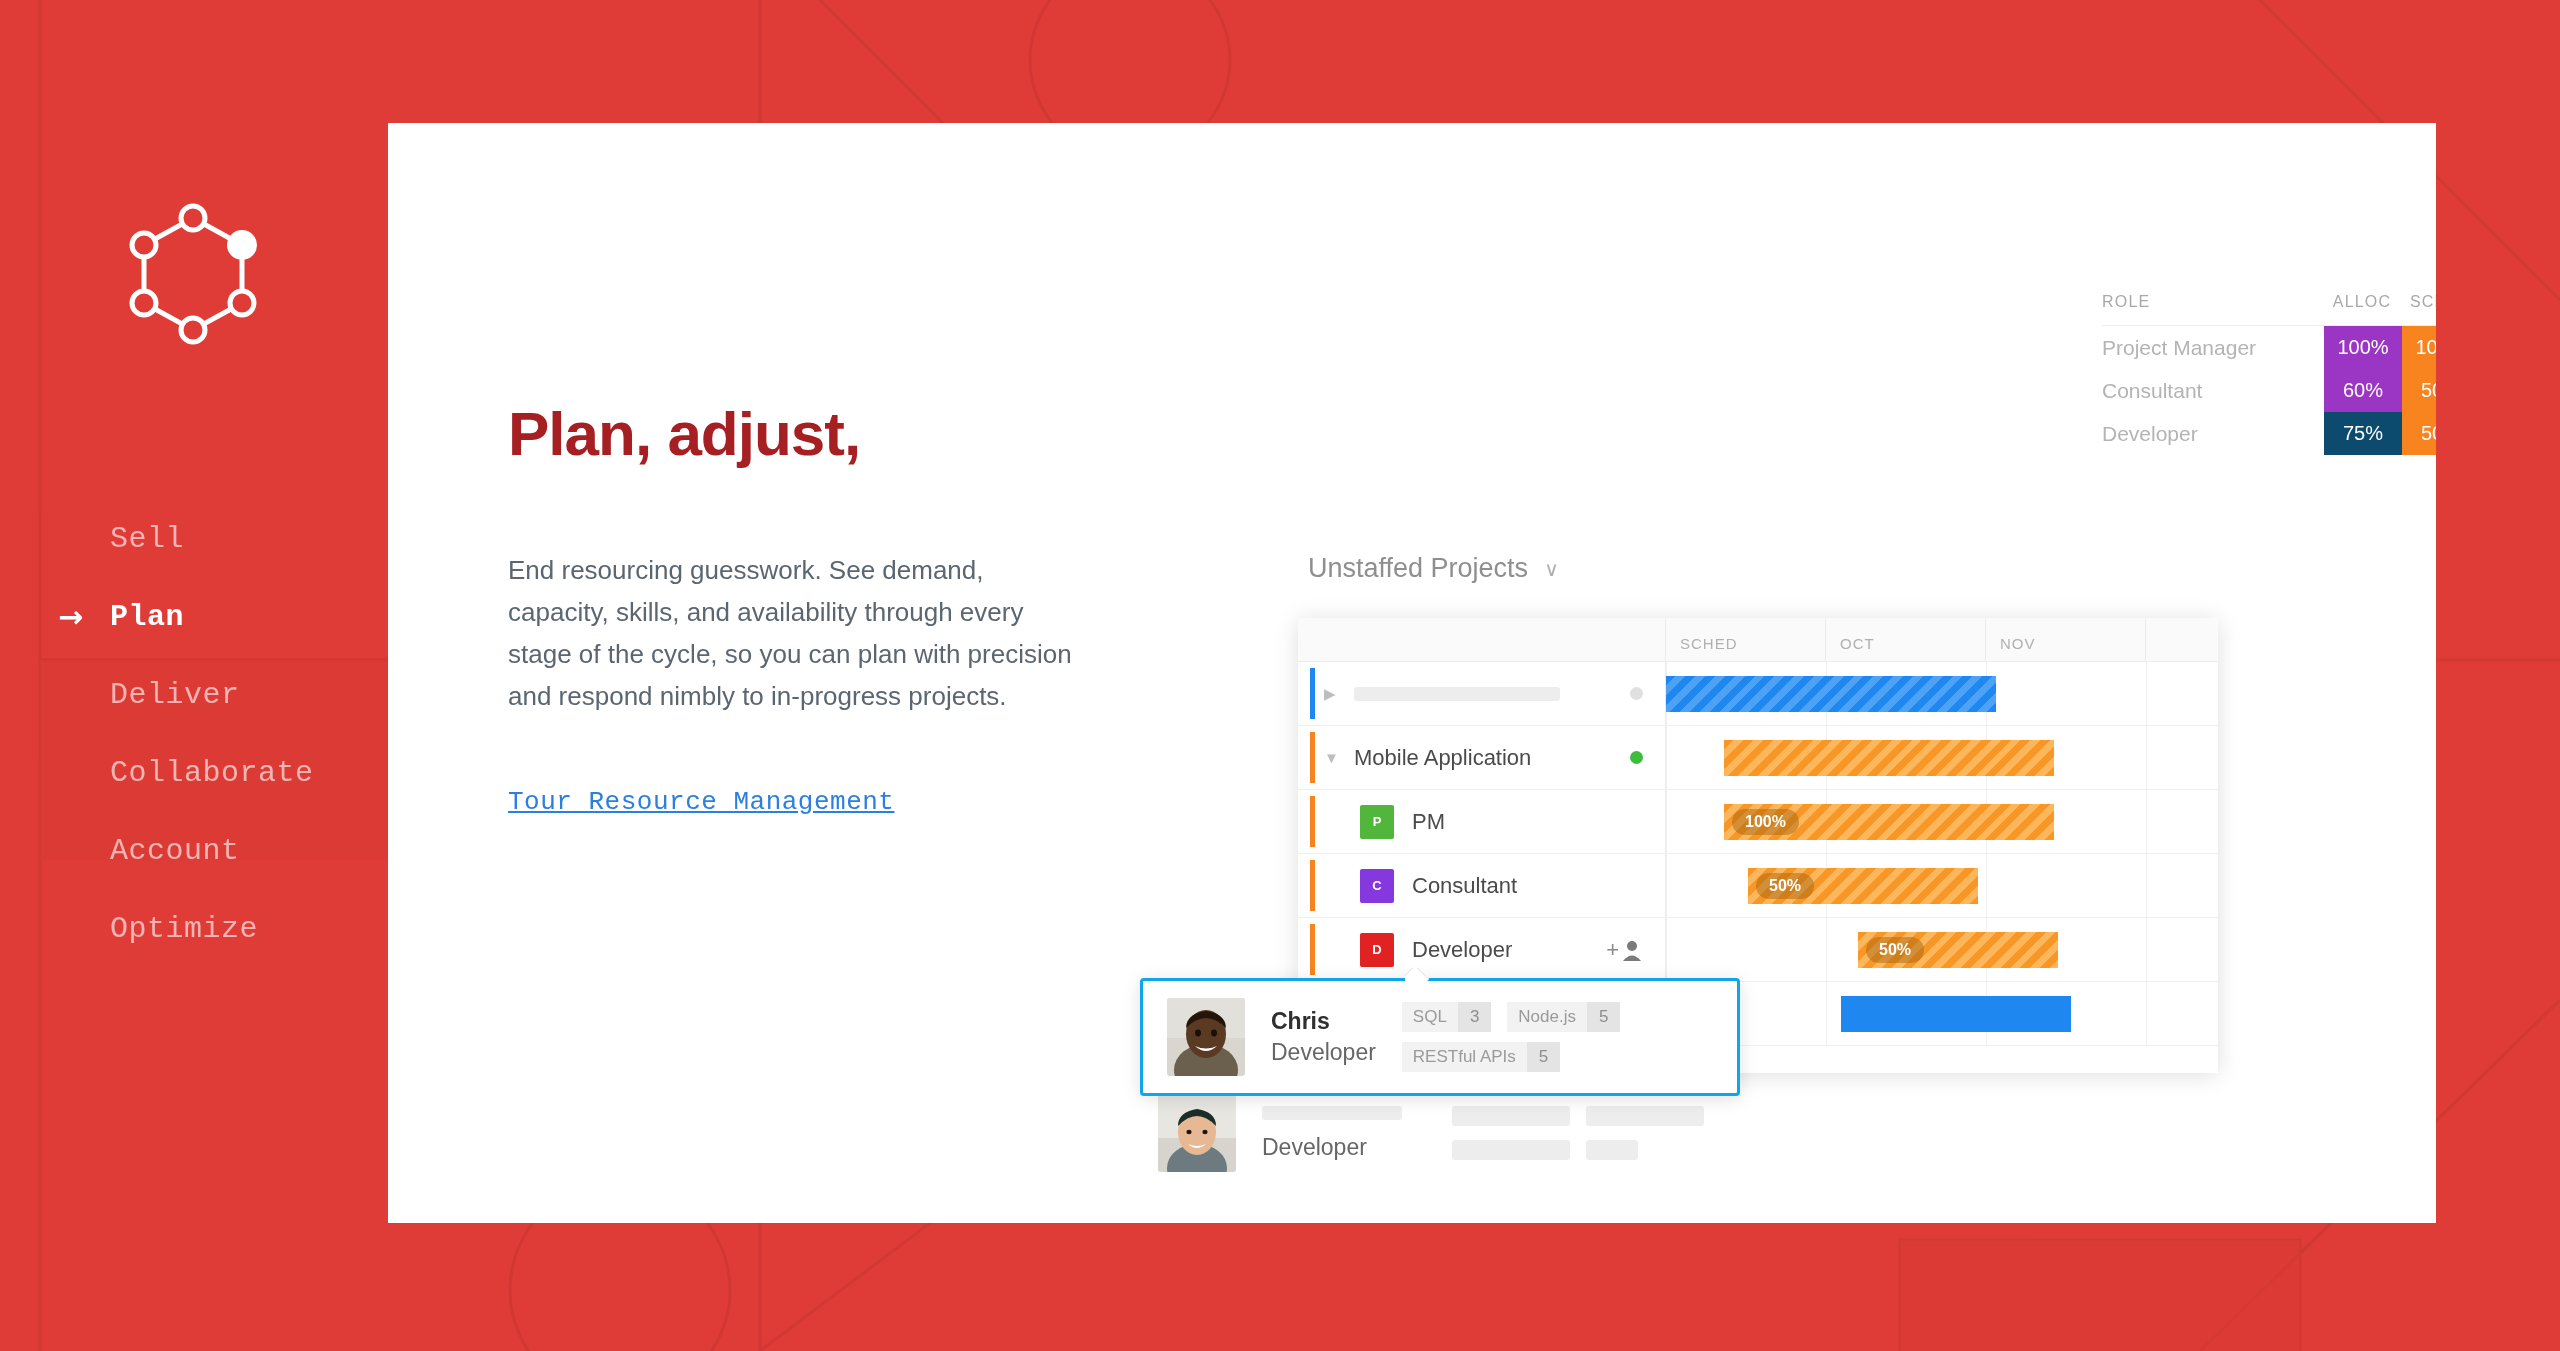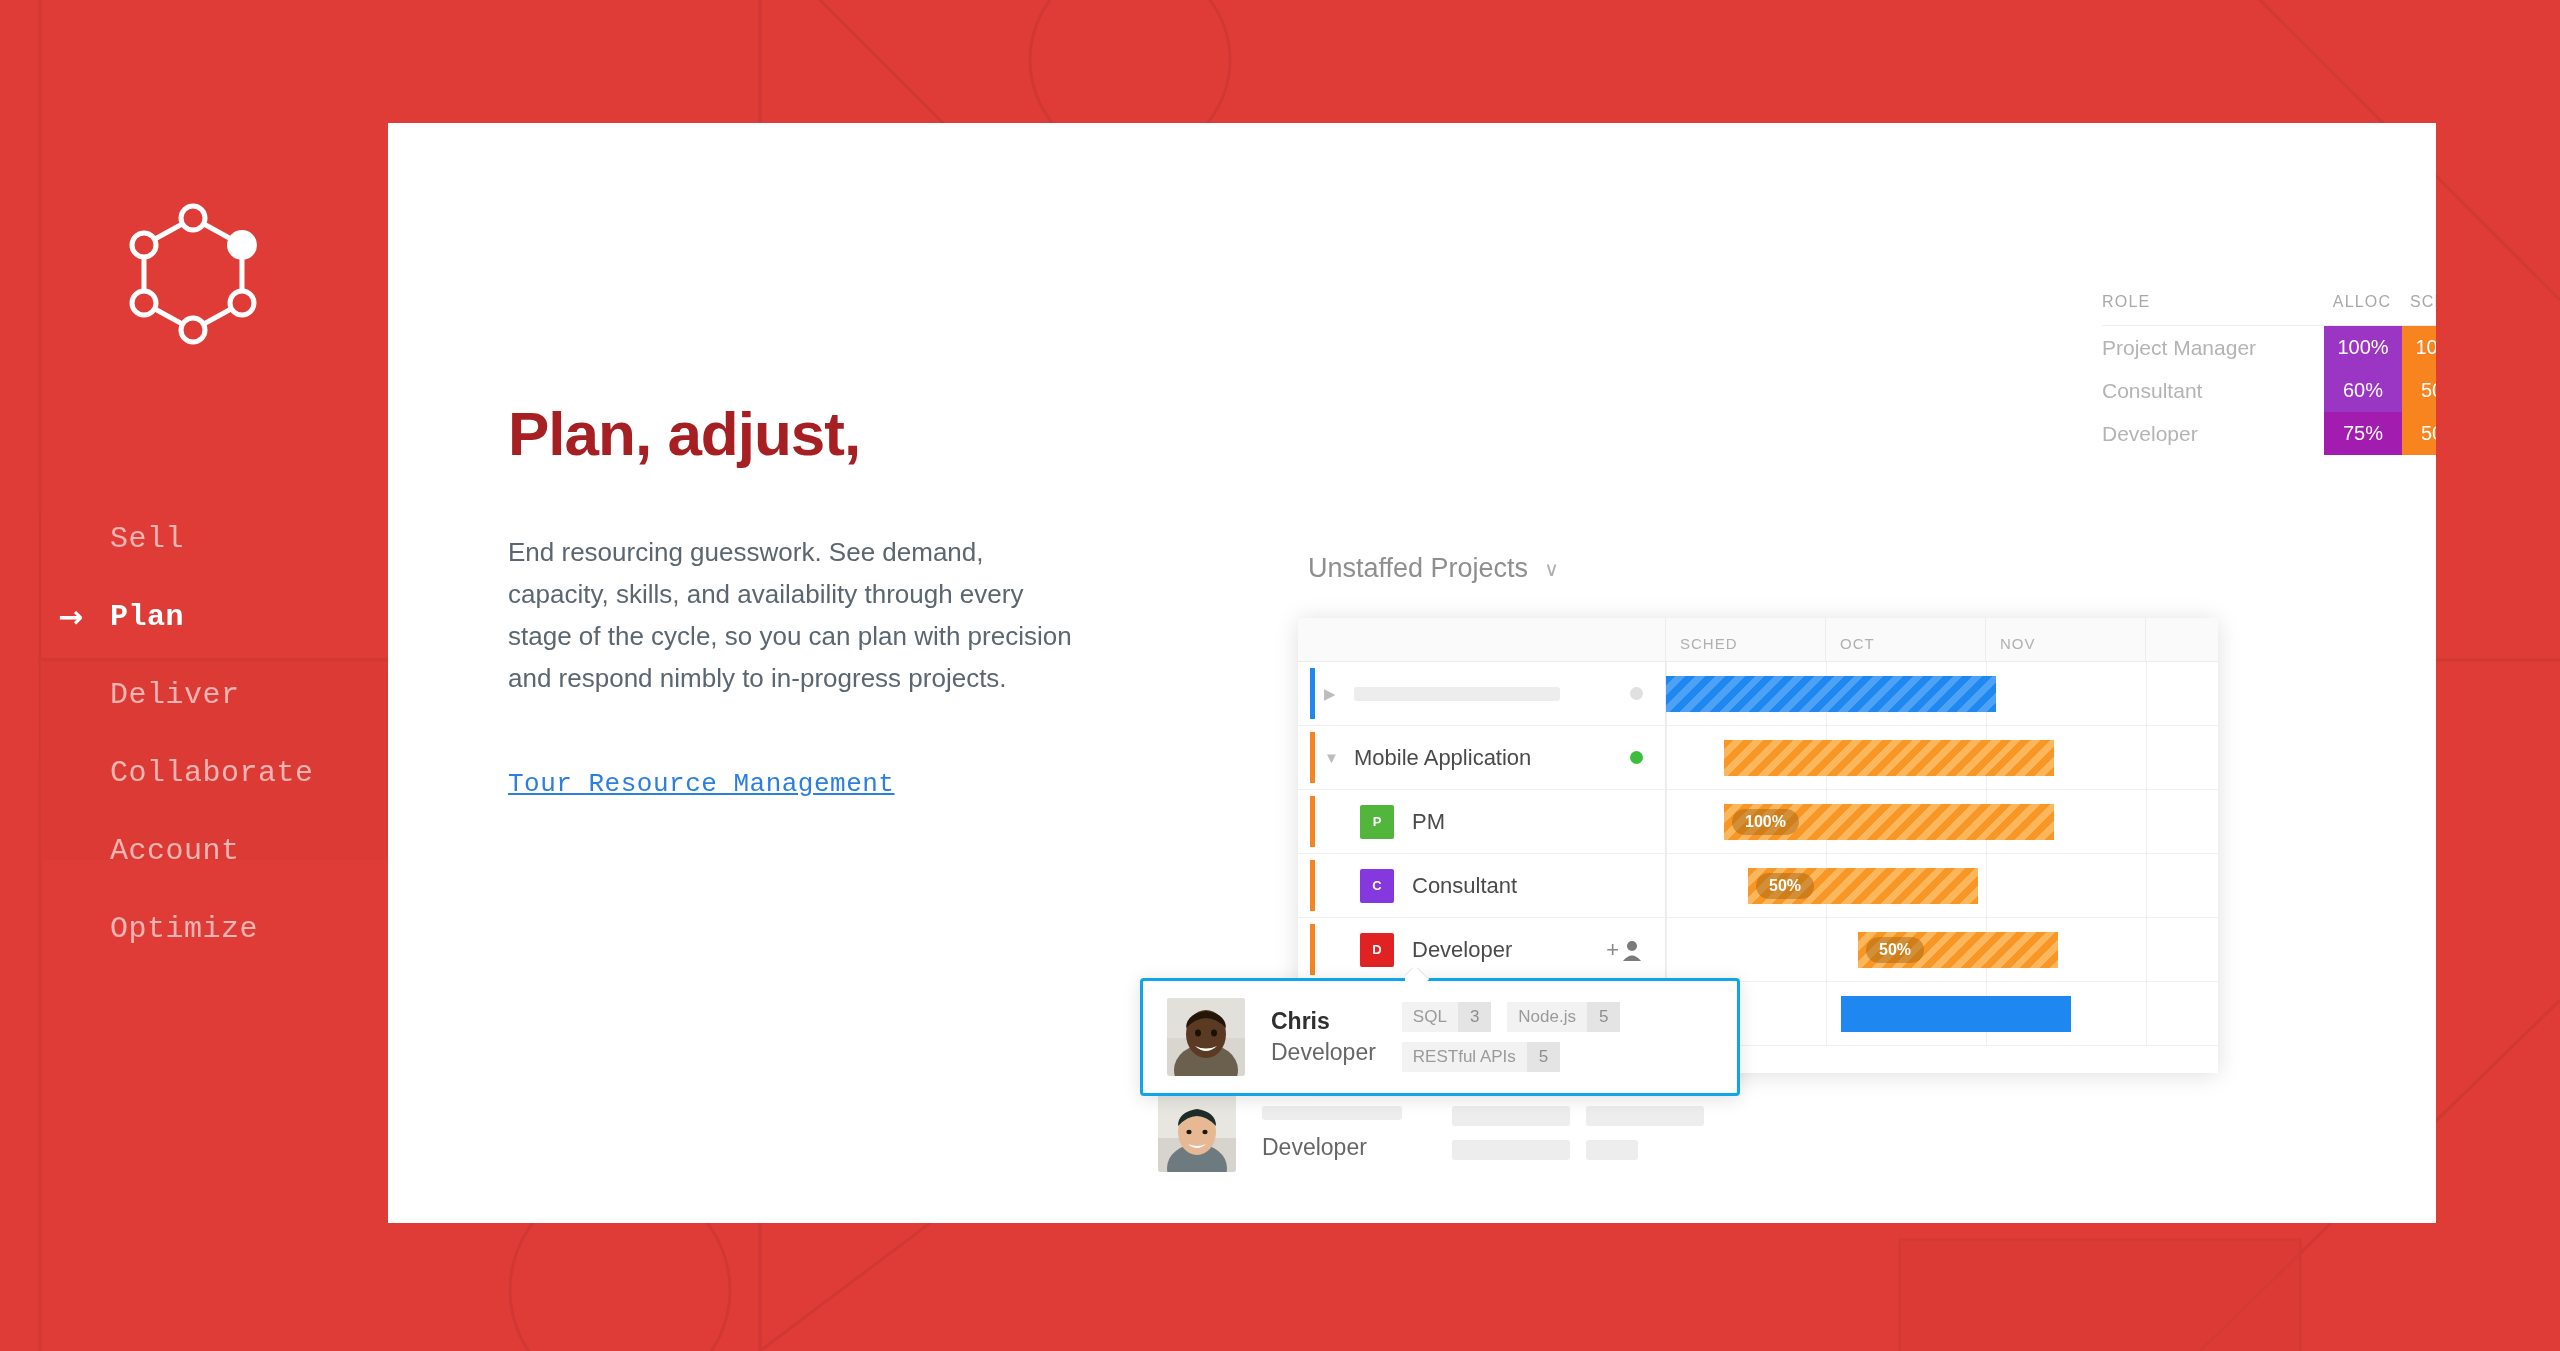--- a/index.html
+++ b/index.html
@@ -47,21 +47,21 @@
 
   
   #copy { position:absolute; left:120px; top:280px; width:620px; }
   #headline {
     font-size:62px; line-height:1.0; font-weight:bold;
     color:#a61f23; letter-spacing:-1px;
   }
   #headline .accent { color:#e03c37; }
   #headline .l2 { display:block; margin-top:24px; }
   #body-copy {
-    margin-top:66px;
+    margin-top:84px;
     font-size:26px; line-height:1.62; color:#5b6670;
     width:580px;
   }
   #cta-link {
     display:inline-block; margin-top:70px;
     font-family:"Liberation Mono", monospace;
     font-size:26px; color:#2b7fe0;
     text-decoration:underline; letter-spacing:0.5px;
     cursor:pointer;
   }
@@ -224,21 +224,21 @@
             <div class="cell" style="background: rgb(155, 53, 196);">100%</div>
             <div class="cell" style="background: rgb(247, 132, 31);">100%</div>
           </div>
           <div class="trow">
             <div class="td-role">Consultant</div>
             <div class="cell" style="background: rgb(155, 53, 196);">60%</div>
             <div class="cell" style="background: rgb(247, 132, 31);">50%</div>
           </div>
           <div class="trow">
             <div class="td-role">Developer</div>
-            <div class="cell" style="background: #a21caf;">75%</div>
+            <div class="cell" style="background: #0c4a6e;">75%</div>
             <div class="cell" style="background: rgb(247, 132, 31);">50%</div>
           </div>
         </div>
     </div>
 
     <div id="unstaffed">
       <span>Unstaffed Projects</span>
       <span class="chev">∨</span>
     </div>
 

